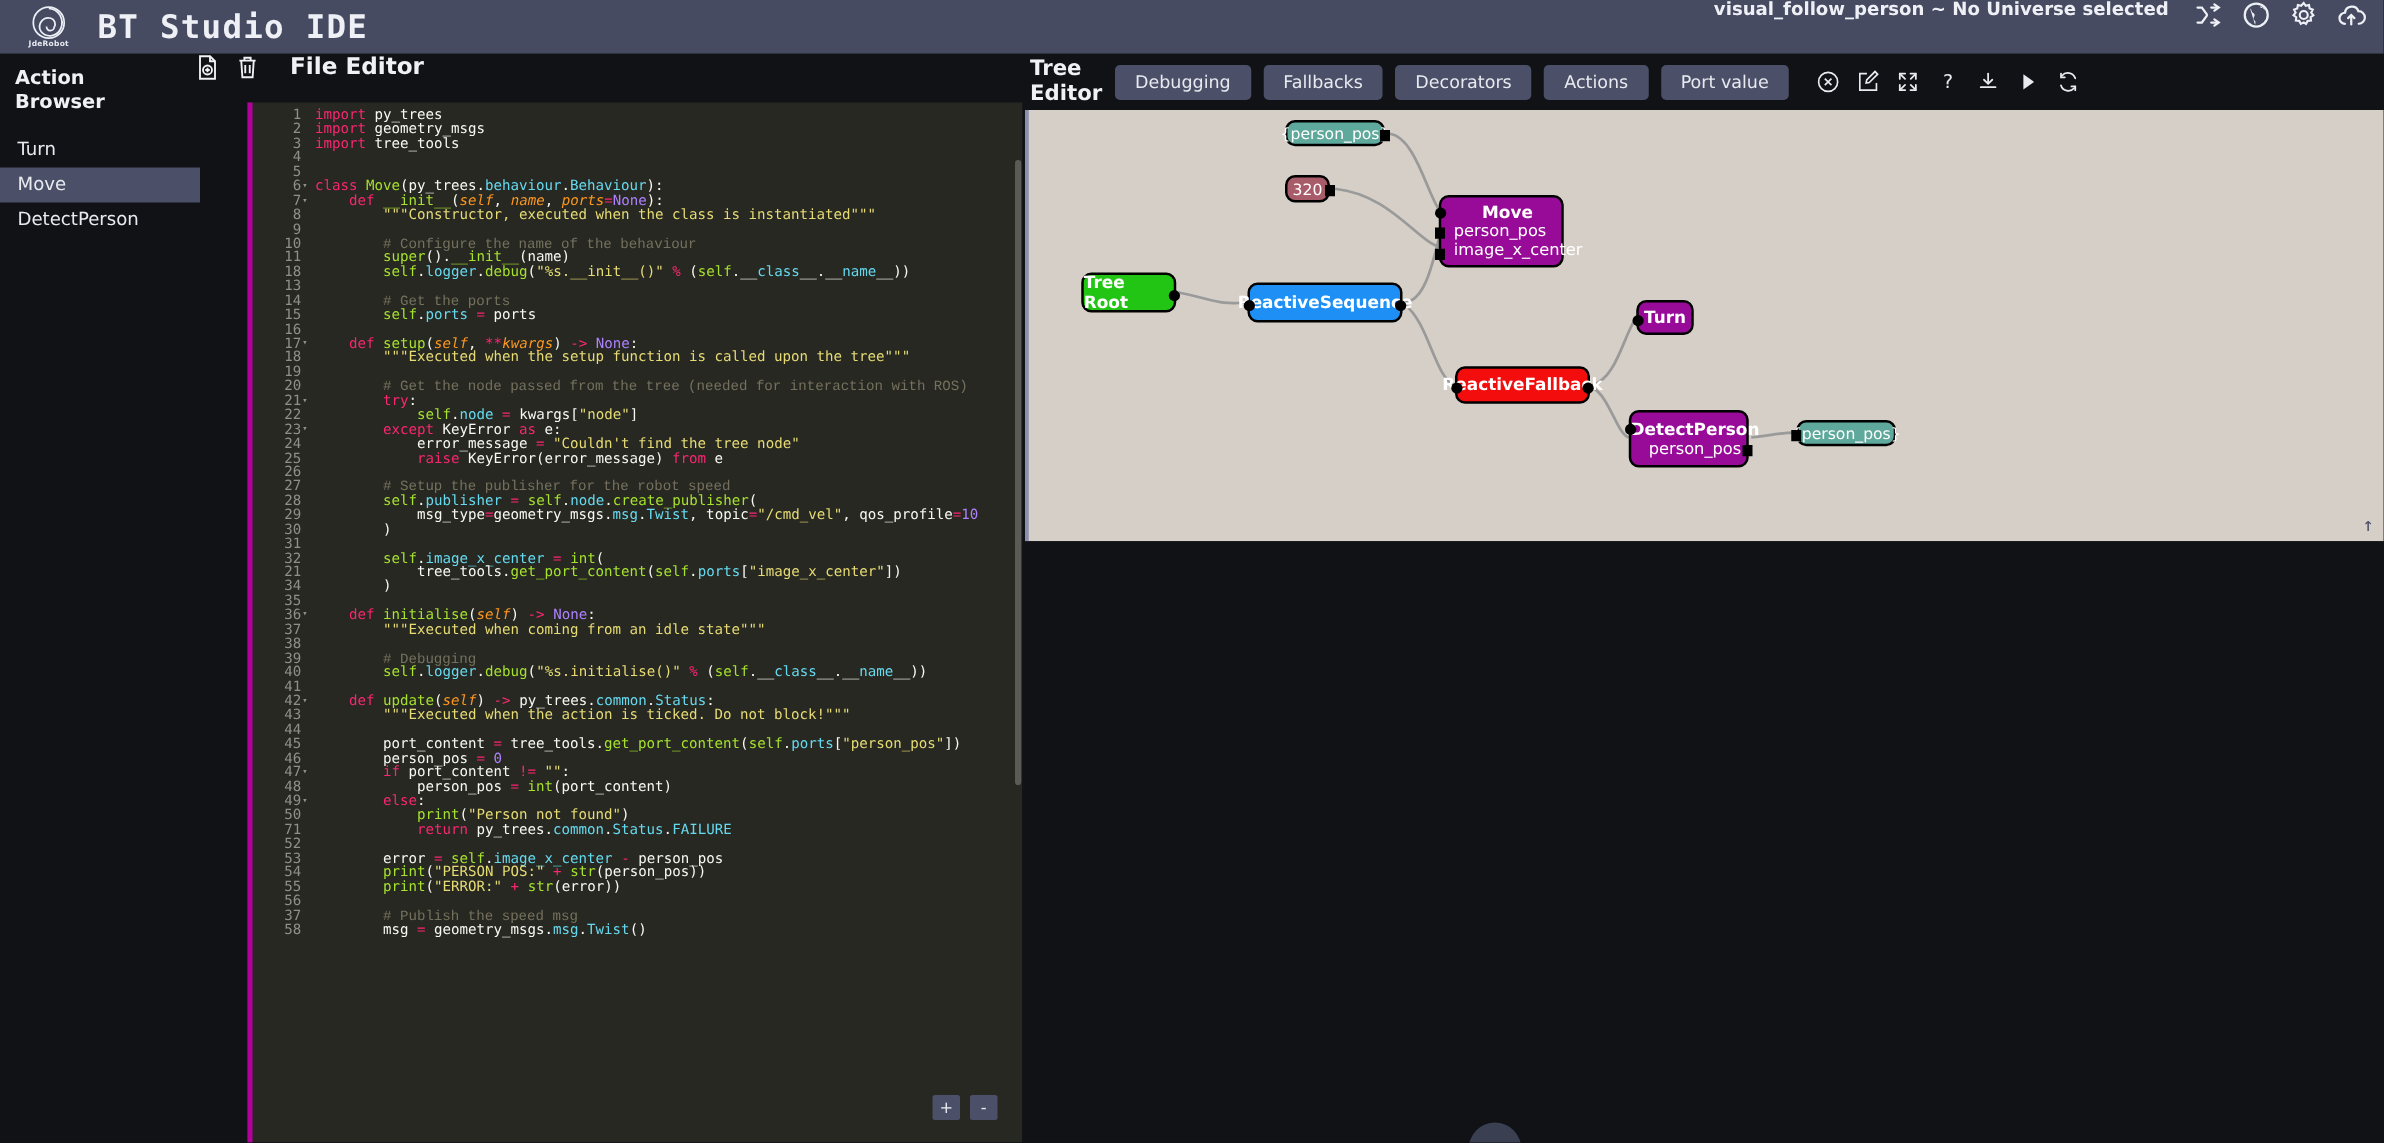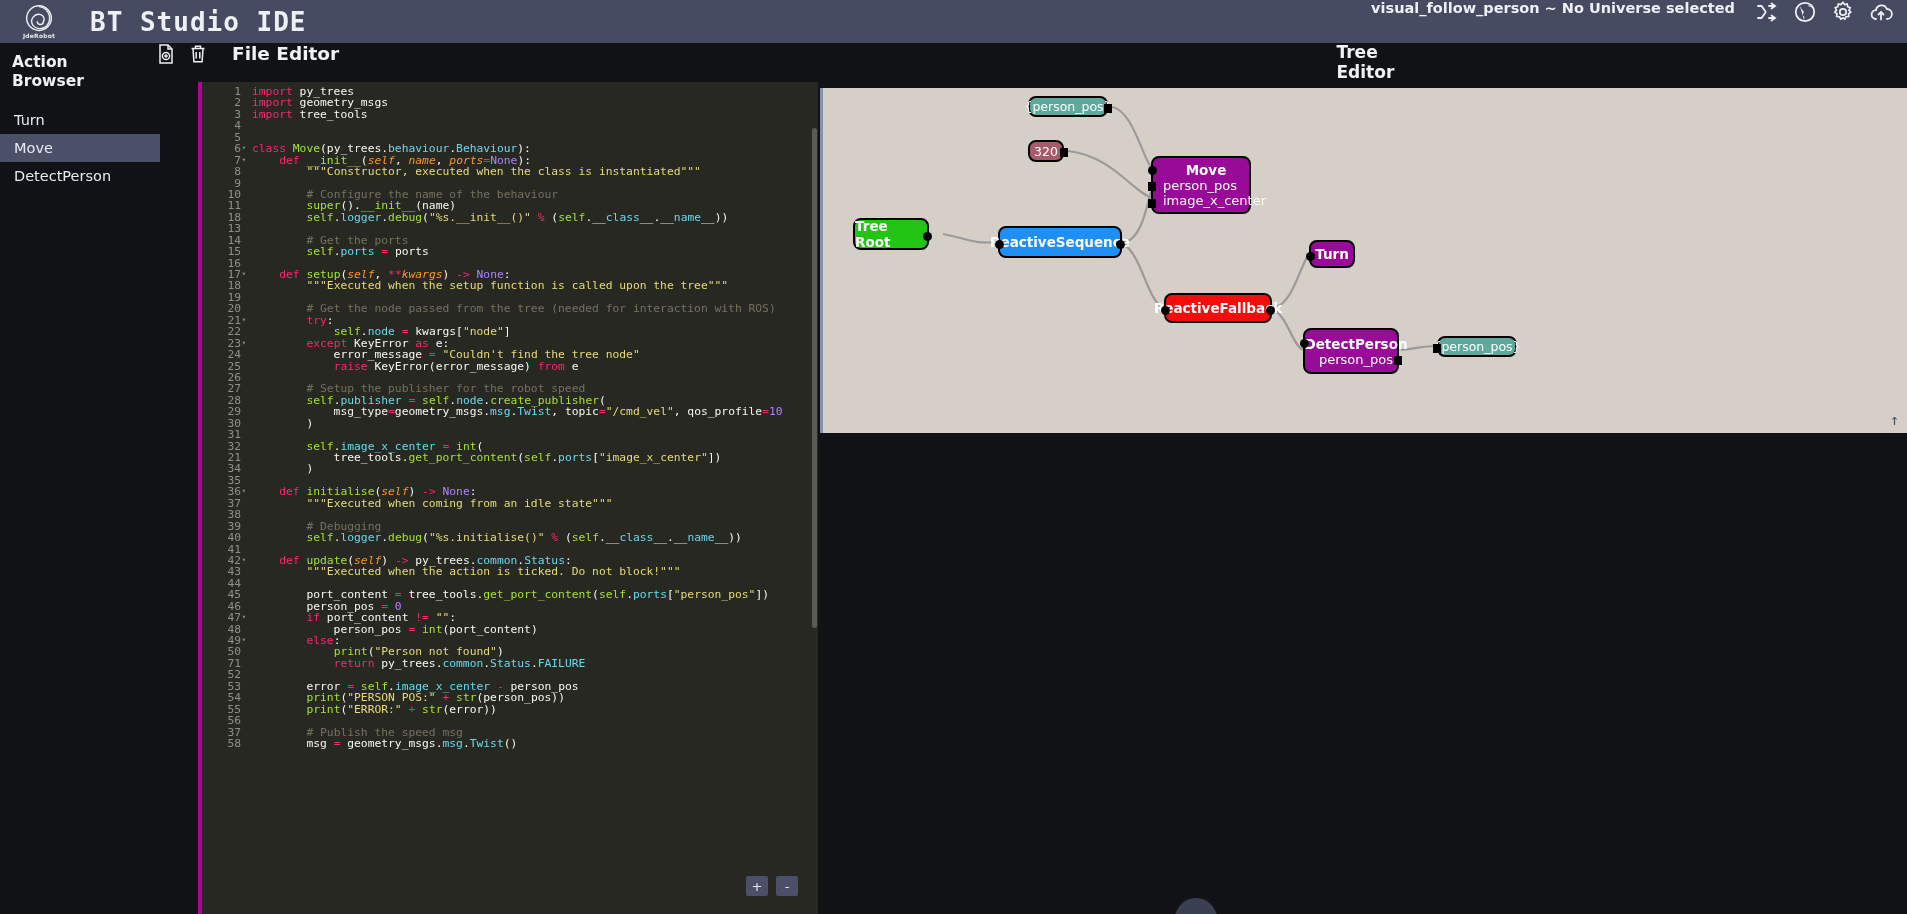--- a/index.html
+++ b/index.html
@@ -16,21 +16,21 @@
     position: absolute; left: 0; top: 0; width: 1907px; height: 43px;
     background: #464b61;
     display: flex; align-items: center;
   }
   .logo-wrap { width: 62px; display: flex; flex-direction: column;
                align-items: center; justify-content: center; margin-left: 8px; }
   .logo-text { font-size: 6px; color: #e7e9f0; font-family: "DejaVu Sans", sans-serif;
                letter-spacing: .2px; margin-top: -2px; font-weight: bold; }
   .app-title {
     color: #eef0f6; font-size: 26px; font-weight: bold;
-    font-family: "DejaVu Sans Mono", monospace; letter-spacing: 1px; margin-left: 20px;
+    font-family: "DejaVu Sans Mono", monospace; letter-spacing: 1px; margin-left: 8px;
   }
   .header-right {
     position: absolute; right: 14px; top: 0; height: 43px;
     display: flex; gap: 14px;
   }
   .header-status {
     color: #eef0f6; font-size: 14.5px; font-weight: bold;
     font-family: "DejaVu Sans", sans-serif; margin-right: 6px;
   }
   .hicon { width: 24px; height: 24px; display: block; cursor: pointer; }
@@ -77,21 +77,21 @@
                 font-family: "DejaVu Sans Mono", monospace; padding-top: 4px; }
   .gutter { width: 46px; text-align: right; color: #8f908a;
             padding-right: 7px; user-select: none; }
   .gutter div { height: 11.45px; position: relative; }
   .fold { position: absolute; right: -5px; top: 0px; font-size: 7px; color: #8f908a; }
   .code { flex: 1; color: #f8f8f2; white-space: pre; padding-left: 4px; }
   .code div { height: 11.45px; }
   .kw   { color: #f92672; }
   .fn   { color: #a6e22e; }
   .str  { color: #e6db74; }
-  .cmt  { color: #75715e; }
+  .cmt  { color: #75715e; font-family: Liberation Mono, monospace; }
   .num  { color: #ae81ff; }
   .cls  { color: #66d9ef; }
   .par  { color: #fd971f; font-style: italic; }
   .op   { color: #f92672; }
   .id   { color: #f8f8f2; }
   .fe-scroll {
     position: absolute; right: 1px; top: 46px; width: 5px; height: 500px;
     background: #5a5b55; border-radius: 3px;
   }
   .zoom-btns { position: absolute; right: 20px; bottom: 18px; display: flex; gap: 8px; }
@@ -99,21 +99,21 @@
     width: 22px; height: 20px; background: #4b5068; color: #e8eaf0;
     font-size: 13px; display: flex; align-items: center; justify-content: center;
     border-radius: 2px; cursor: pointer; font-family: "DejaVu Sans", sans-serif;
   }
 
   
   .te-panel {
     position: absolute; left: 818px; top: 43px; width: 1089px; height: 871px;
     background: #111216;
   }
-  .te-head { height: 45px; display: flex; align-items: center; padding-left: 6px; gap: 10px; flex-direction: column; }
+  .te-head { height: 45px; display: flex; align-items: center; padding-left: 6px; gap: 10px; }
   .te-title {
     color: #f0f1f5; font-size: 17px; font-weight: bold; width: 58px; line-height: 1.15;
     font-family: "DejaVu Sans", sans-serif;
   }
   .te-btn {
     background: #4b5068; color: #e8eaf0; font-size: 14px;
     padding: 6px 16px; border-radius: 4px; cursor: pointer;
     font-family: "DejaVu Sans", sans-serif; white-space: nowrap;
   }
   .te-tools { display: flex; align-items: center; gap: 13px; margin-left: 12px; }
@@ -400,21 +400,21 @@
       </div>
       <div class="port-node" id="pn1" style="left: 205px; top: 52px; width: 36px; height: 22px; background: rgb(168, 91, 104);">
         <span>320</span>
         <span class="handle" style="right:-6px;top:6px"></span>
       </div>
       <div class="port-node" id="pn2" style="left: 614px; top: 248px; width: 80px; height: 21px; background: rgb(95, 169, 156);">
         <span>{person_pos}</span>
         <span class="handle" style="left:-6px;top:6px"></span>
       </div>
 
-      <div class="node" id="n0" style="left: 30px; top: 130px; width: 76px; height: 32px; background: rgb(34, 197, 19);">
+      <div class="node" id="n0" style="left: 42px; top: 130px; width: 76px; height: 32px; background: rgb(34, 197, 19);">
         <span class="nm">Tree Root</span>
         <span class="handle round" style="right:-5px;top:12px"></span>
       </div>
 
       <div class="node" id="n1" style="left: 175px; top: 138px; width: 124px; height: 32px; background: rgb(30, 144, 245);">
         <span class="nm">ReactiveSequence</span>
         <span class="handle round" style="left:-5px;top:12px"></span>
         <span class="handle round" style="right:-5px;top:12px"></span>
       </div>
 

